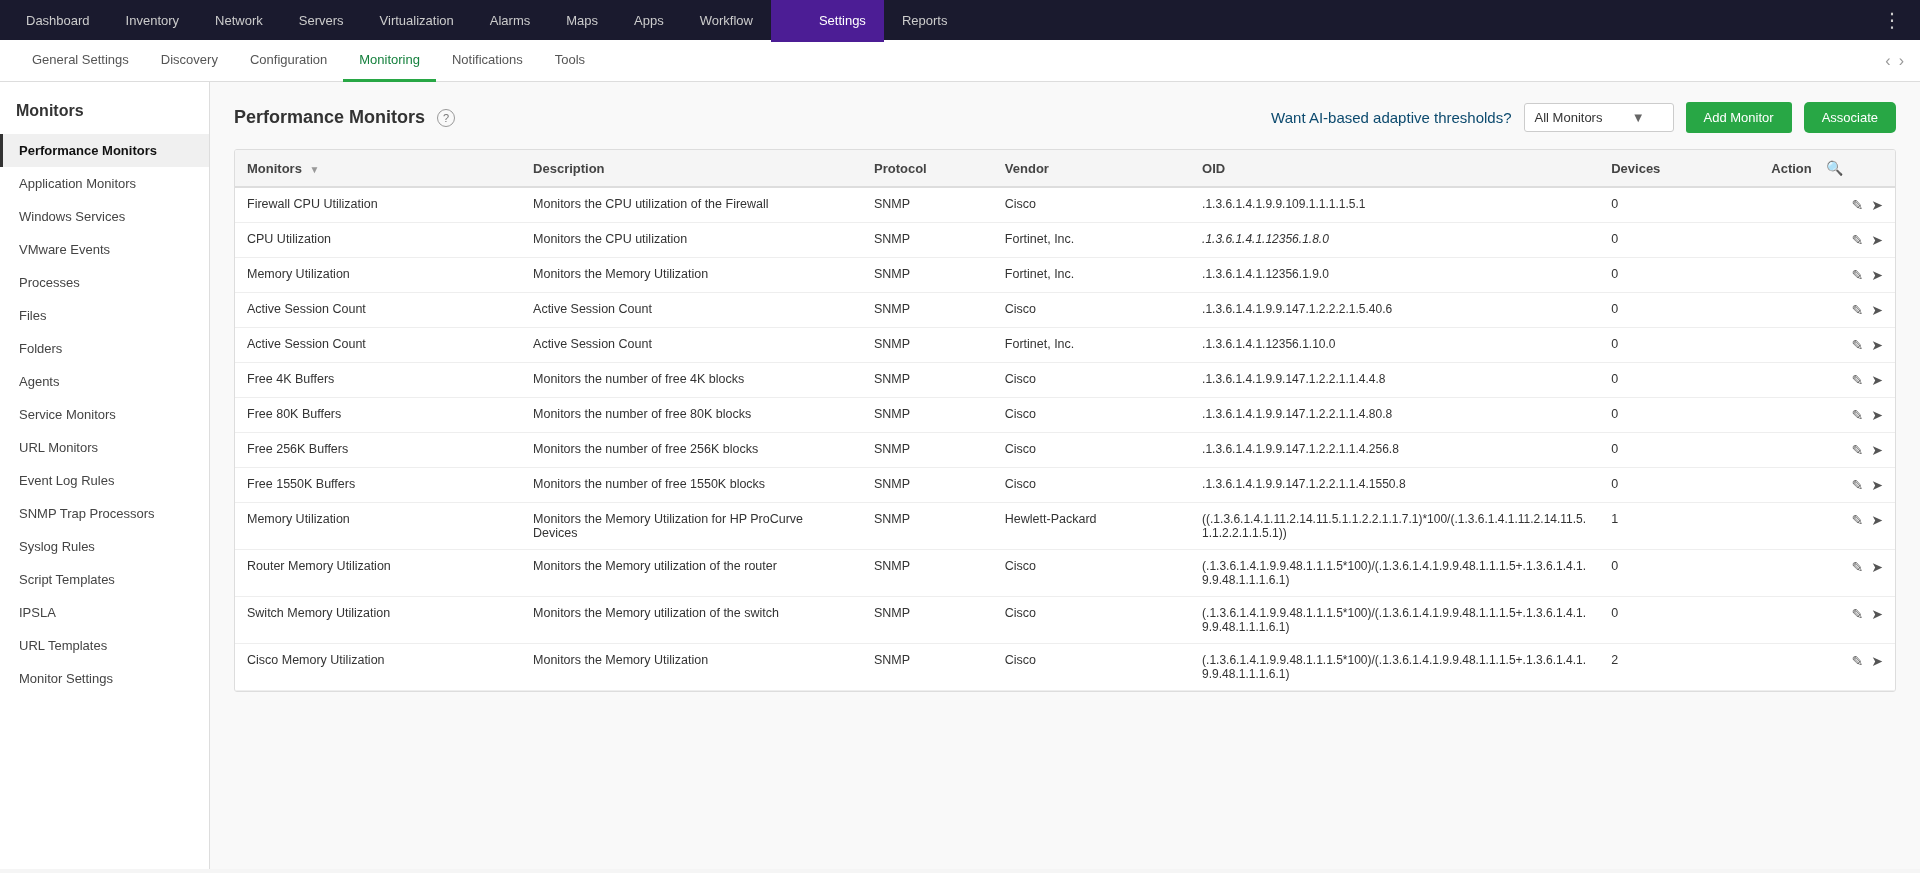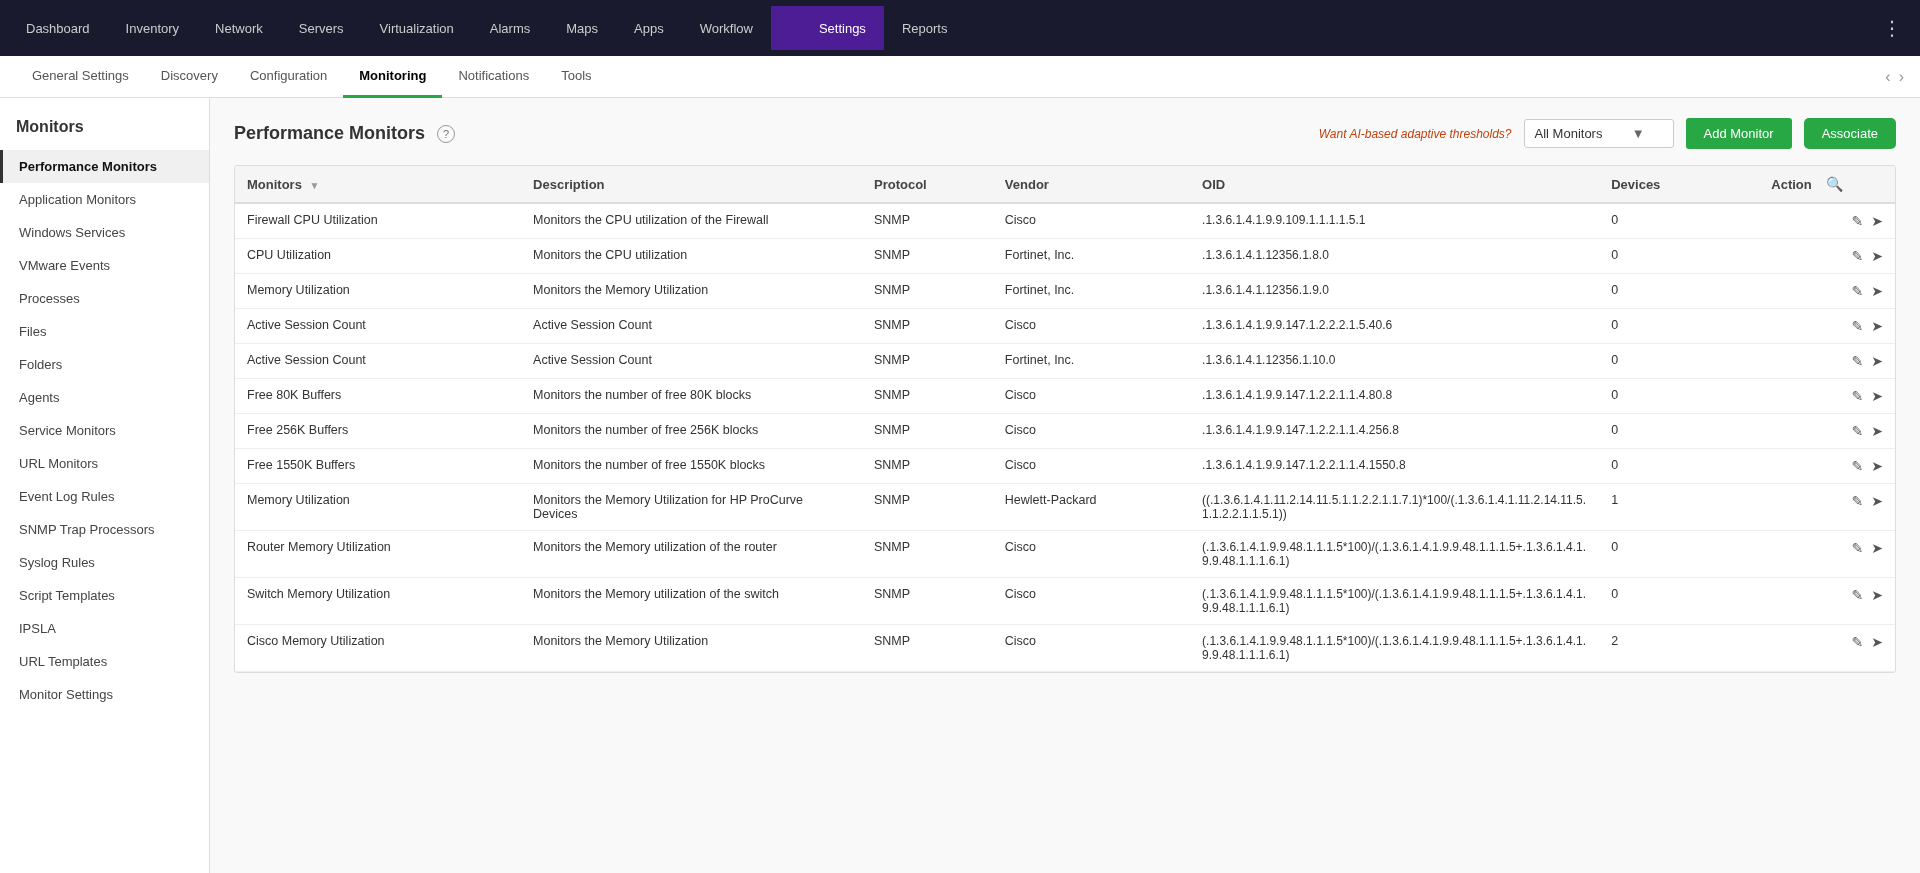--- a/index.html
+++ b/index.html
@@ -3,21 +3,21 @@
   <meta charset="utf-8">
   <style>
     * { box-sizing: border-box; margin: 0; padding: 0; }
     body { font-family: Arial, sans-serif; font-size: 13px; background: #f5f5f5; color: #333; }
 
     
     .top-nav {
       display: flex;
       align-items: center;
       background: #1a1a2e;
-      height: 56px;
+      height: 40px;
       padding: 0 8px;
     }
     .top-nav-item {
       color: #ccc;
       padding: 0 18px;
       height: 44px;
       display: flex;
       align-items: center;
       cursor: pointer;
       font-size: 13px;
@@ -50,23 +50,23 @@
       padding: 0 16px;
       height: 42px;
       display: flex;
       align-items: center;
       cursor: pointer;
       font-size: 13px;
       border-bottom: 3px solid transparent;
       margin-bottom: -1px;
     }
     .sub-nav-item.active {
-      color: #000000;
+      color: #15803d;
       border-bottom: 3px solid #28a745;
-      font-weight: 700;
+      font-weight: 400;
     }
     .sub-nav-arrows {
       margin-left: auto;
       display: flex;
       gap: 8px;
       color: #999;
       font-size: 16px;
       cursor: pointer;
     }
 
@@ -137,25 +137,24 @@
       color: #777;
       cursor: pointer;
     }
     .header-right {
       margin-left: auto;
       display: flex;
       align-items: center;
       gap: 12px;
     }
     .ai-link {
-      color: #c2410c;
+      color: #0c4a6e;
       text-decoration: none;
-      font-size: 12px;
-      cursor: pointer;
-      font-style: italic;
+      font-size: 15px;
+      cursor: pointer;
     }
     .monitor-dropdown {
       border: 1px solid #ccc;
       background: #fff;
       padding: 6px 28px 6px 10px;
       font-size: 13px;
       cursor: pointer;
       position: relative;
       display: flex;
       align-items: center;
@@ -346,21 +345,21 @@
           <span class="action-icon" title="Edit">✎</span>
           <span class="action-icon" title="Associate">➤</span>
         </div>
       </td>
     </tr>
             <tr>
       <td>CPU Utilization</td>
       <td style="max-width:200px;">Monitors the CPU utilization</td>
       <td>SNMP</td>
       <td>Fortinet, Inc.</td>
-      <td style="max-width:240px; word-break: break-all; font-size:12px;">.1.3.6.1.4.1.12356.1.8.0</td>
+      <td style="max-width:240px; word-break: break-all; font-size:12px;font-style:italic;">.1.3.6.1.4.1.12356.1.8.0</td>
       <td>0</td>
       <td>
         <div class="action-icons">
           <span class="action-icon" title="Edit">✎</span>
           <span class="action-icon" title="Associate">➤</span>
         </div>
       </td>
     </tr>
             <tr>
       <td>Memory Utilization</td>
@@ -389,20 +388,34 @@
           <span class="action-icon" title="Associate">➤</span>
         </div>
       </td>
     </tr>
             <tr>
       <td>Active Session Count</td>
       <td style="max-width:200px;">Active Session Count</td>
       <td>SNMP</td>
       <td>Fortinet, Inc.</td>
       <td style="max-width:240px; word-break: break-all; font-size:12px;">.1.3.6.1.4.1.12356.1.10.0</td>
+      <td>0</td>
+      <td>
+        <div class="action-icons">
+          <span class="action-icon" title="Edit">✎</span>
+          <span class="action-icon" title="Associate">➤</span>
+        </div>
+      </td>
+    </tr>
+            <tr>
+      <td>Free 4K Buffers</td>
+      <td style="max-width:200px;">Monitors the number of free 4K blocks</td>
+      <td>SNMP</td>
+      <td>Cisco</td>
+      <td style="max-width:240px; word-break: break-all; font-size:12px;">.1.3.6.1.4.1.9.9.147.1.2.2.1.1.4.4.8</td>
       <td>0</td>
       <td>
         <div class="action-icons">
           <span class="action-icon" title="Edit">✎</span>
           <span class="action-icon" title="Associate">➤</span>
         </div>
       </td>
     </tr>
             <tr>
       <td>Free 80K Buffers</td>

